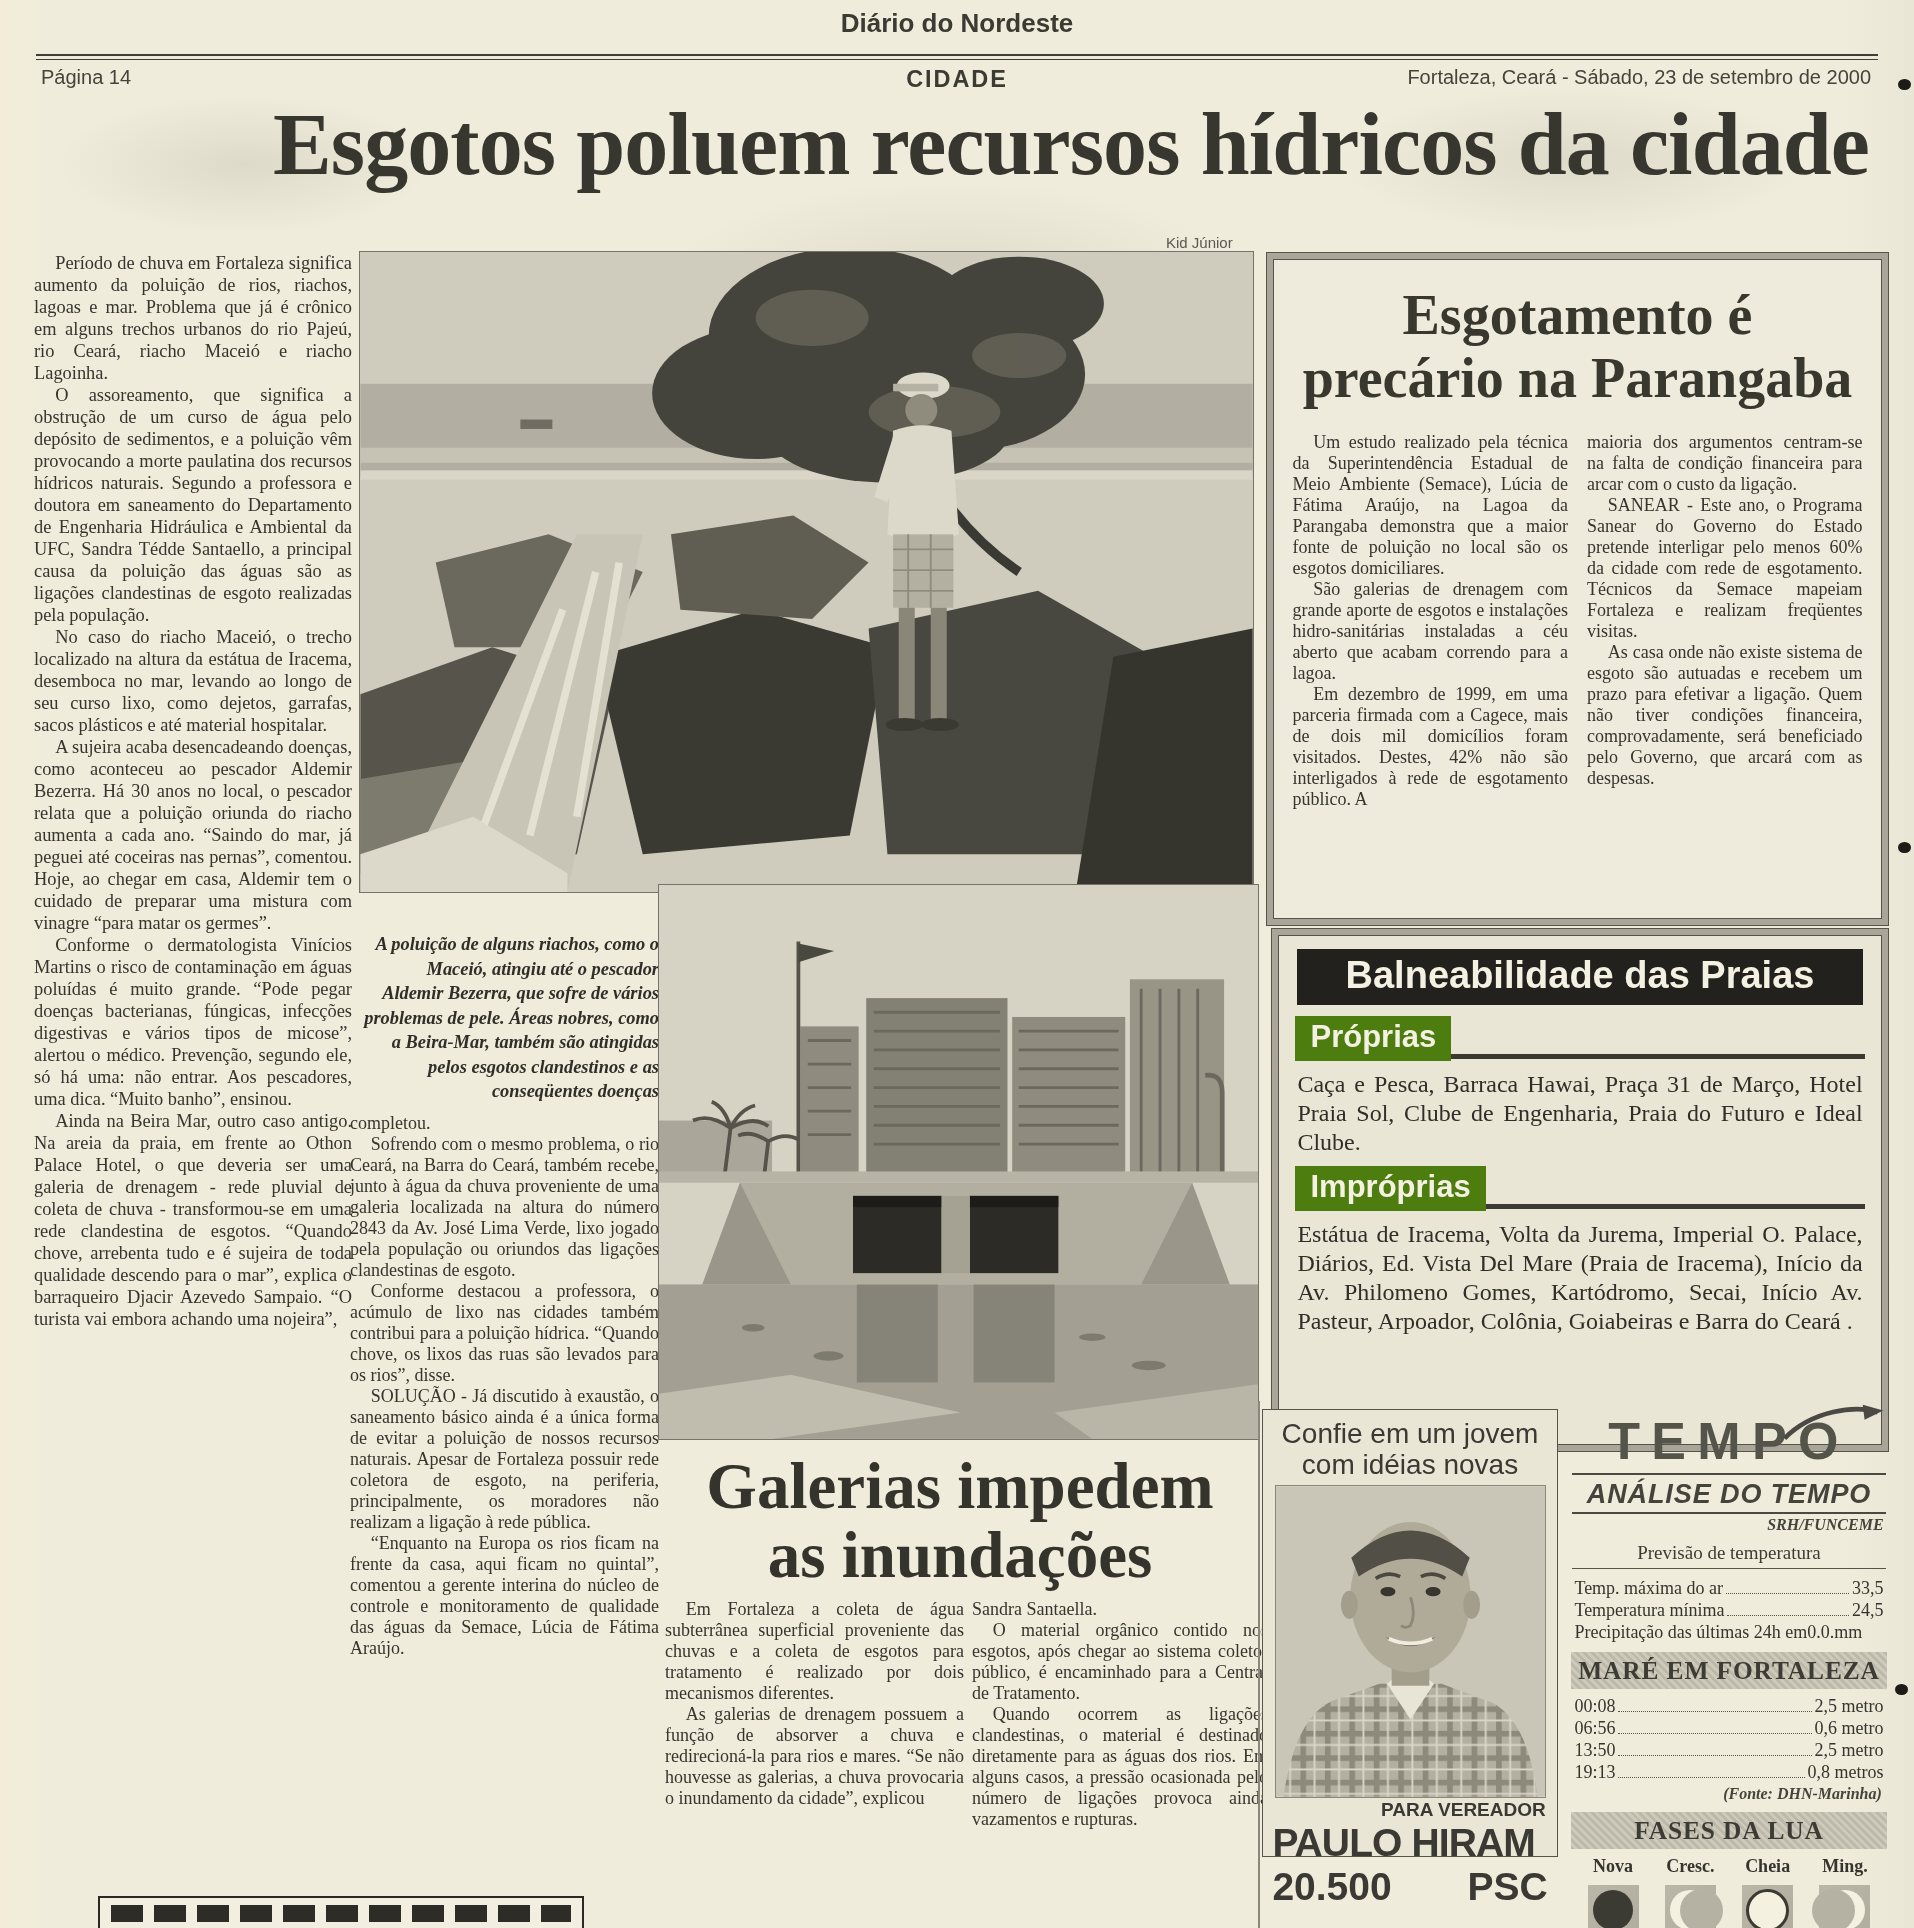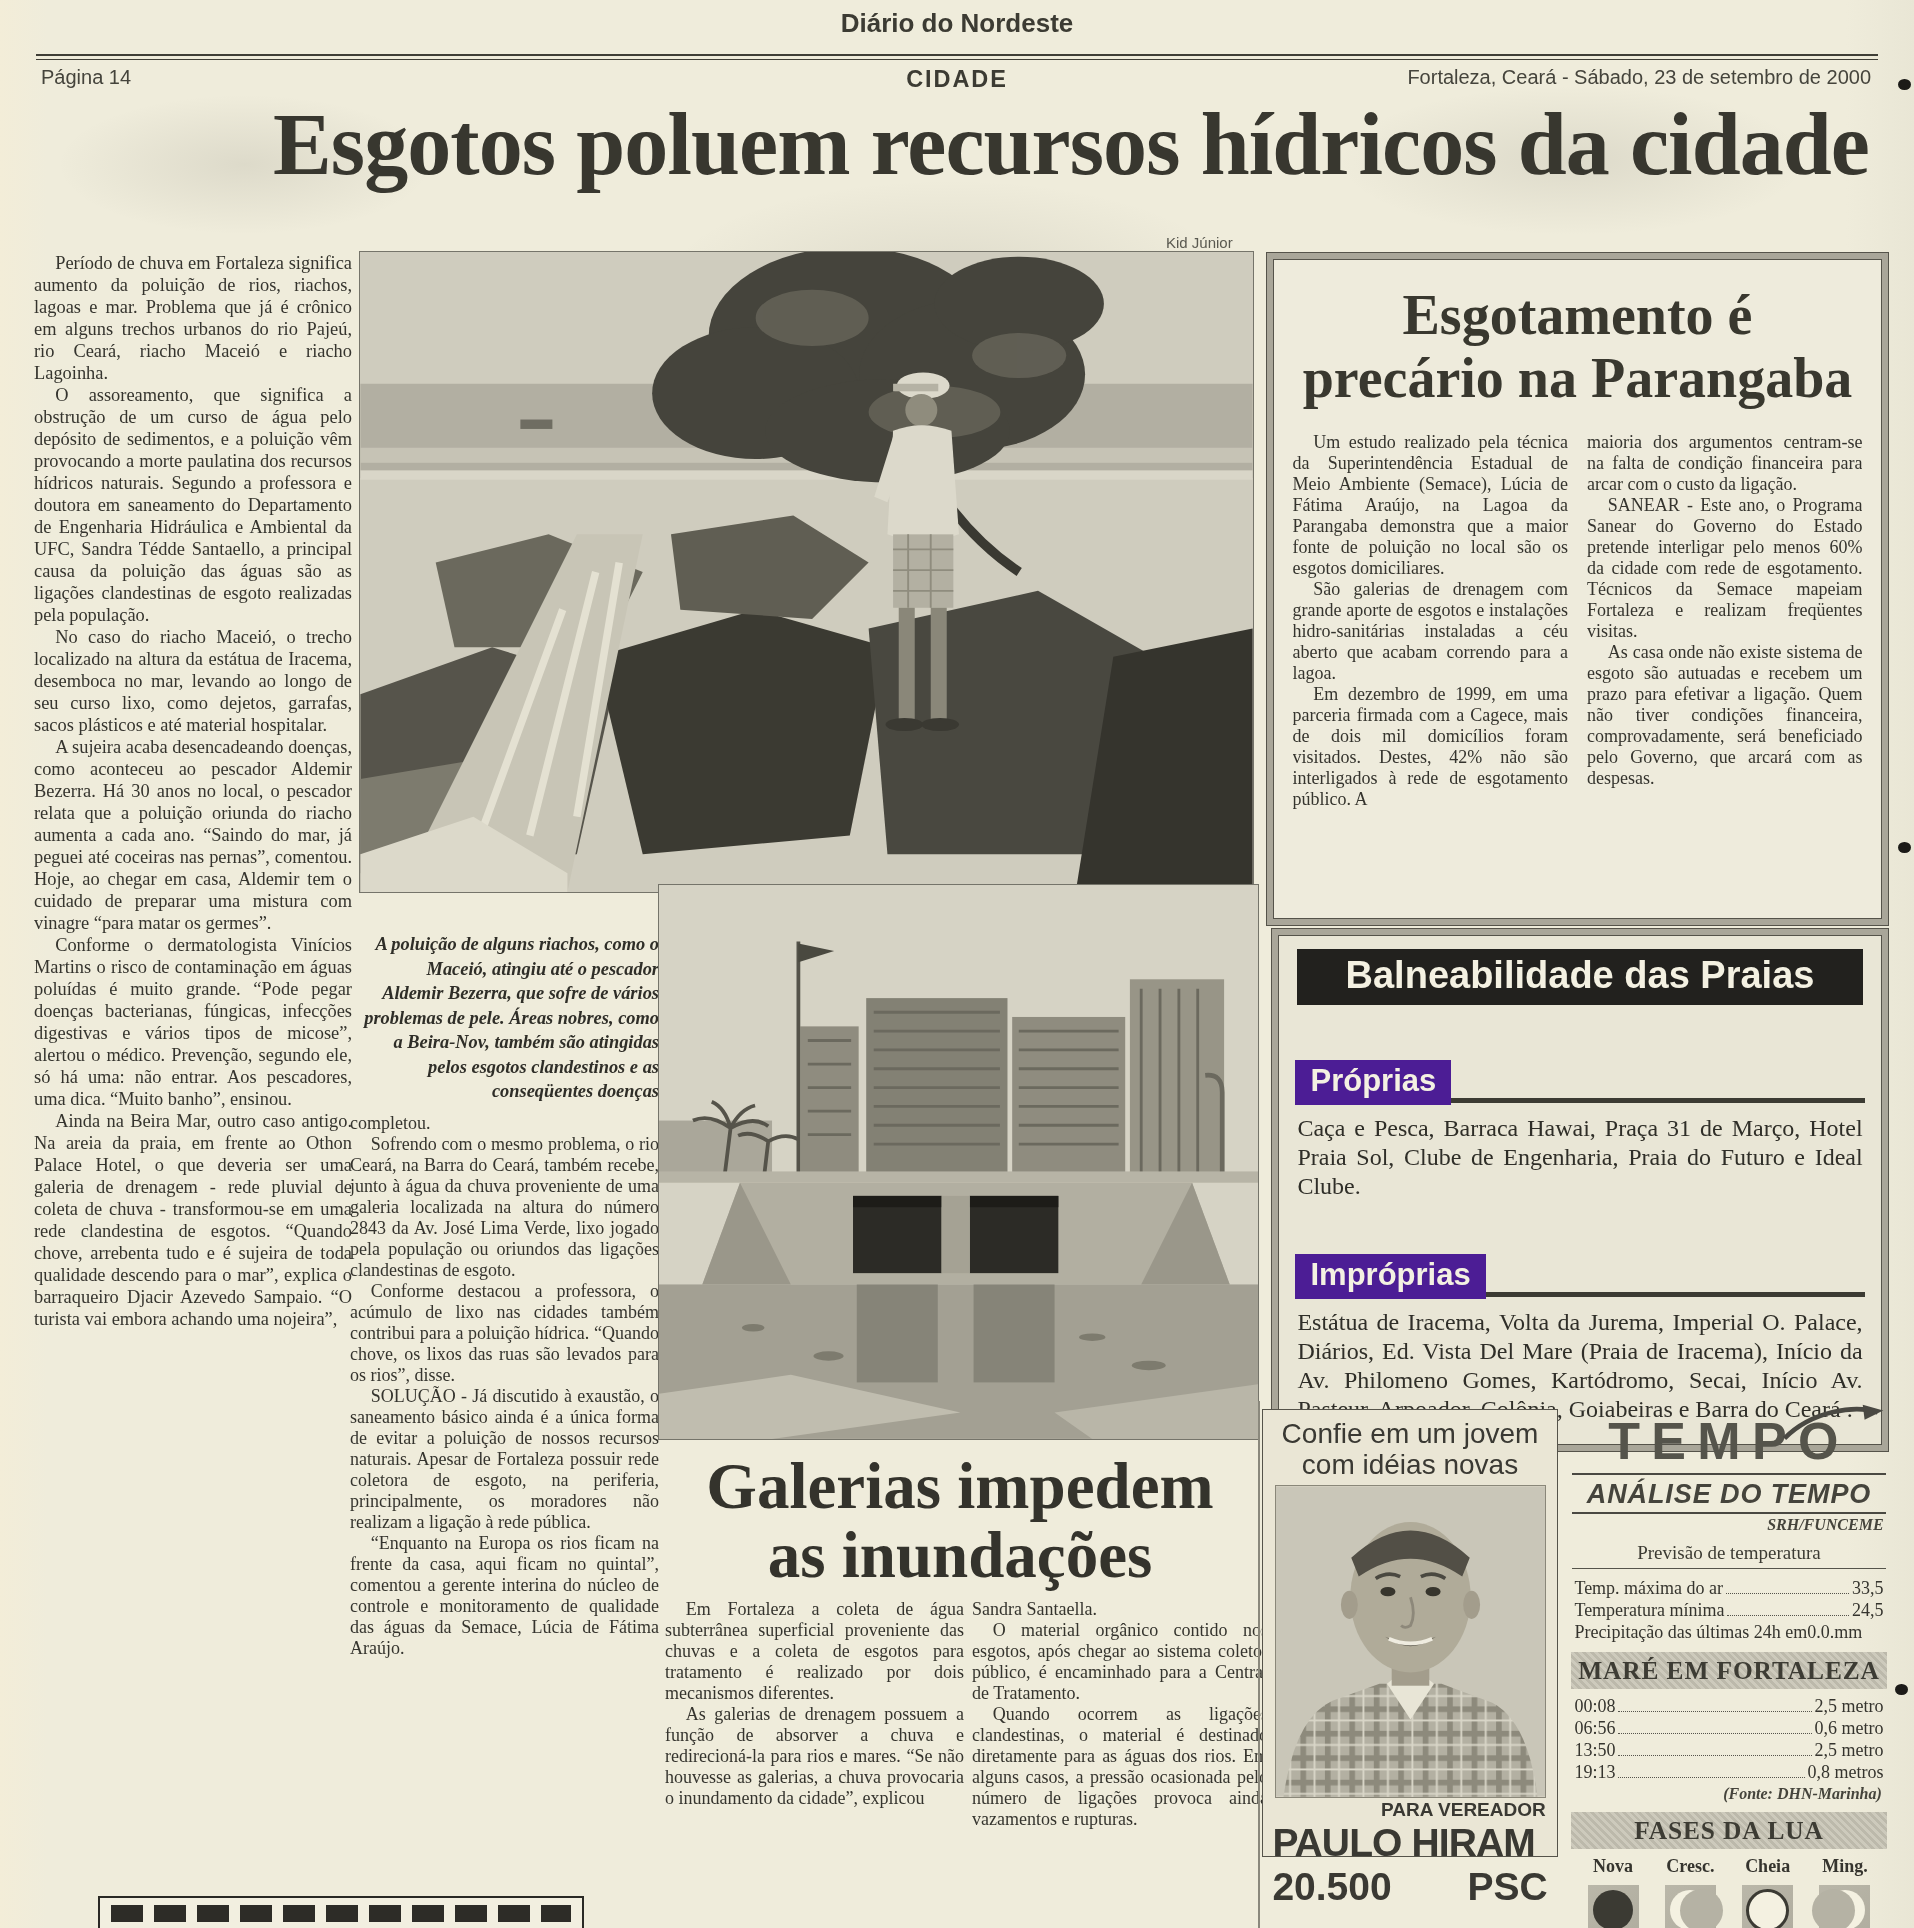--- a/index.html
+++ b/index.html
@@ -37,21 +37,21 @@
   .grayframe{background:#a9a699;border:0.9px solid #55534a;padding:5.6px;}
   .grayframe>.inner{background:#eeebdc;border:0.9px solid #55534a;width:100%;height:100%;box-sizing:border-box;}
   .parangaba{top:252px;left:1266px;width:623px;height:674px;box-sizing:border-box;}
   .par-headline{margin:24.5px 9.4px 5.6px;text-align:center;font-size:56px;font-weight:600;line-height:1.12;color:#39382f;}
   .par-cols{display:flex;gap:19px;padding:17px 19px 0;}
   .par-cols .bodycol{position:static;font-size:18px;line-height:21px;height:443px;flex:1;}
   .balne{top:928px;left:1271px;width:618px;height:524px;box-sizing:border-box;}
   .balne .inner{padding:11.3px 15px;background:#e9e6d6;}
   .balne-title{background:#22211e;color:#f4f1e2;text-align:center;font-size:38px;font-weight:bold;padding:5.6px 0 7.5px;margin:1.9px 3.8px 11.3px;}
   .balne-label-row{display:flex;align-items:flex-end;margin:7.5px 1.9px 9.4px;}
-  .balne-label{background:#4c1d95;color:#f4f1e2;font-size:31px;font-weight:bold;padding:2.8px 15px 5.6px;font-family:"Liberation Sans",sans-serif;margin-top:44px;}
+  .balne-label{background:#4d7c0f;color:#f4f1e2;font-size:31px;font-weight:bold;padding:2.8px 15px 5.6px;font-family:"Liberation Sans",sans-serif;}
   .balne-rule{flex:1;height:4.7px;background:#3c3b33;margin-bottom:1.9px;}
   .balne-text{font-size:24px;line-height:29px;text-align:justify;margin:0 3.8px 9.4px;color:#2f2e28;}
   
   .ad-box{top:1409px;left:1262px;width:296px;height:448px;border:1.9px solid #55534a;background:#eae6d5;box-sizing:border-box;padding:7.5px 9.4px;}
   .ad-slogan{text-align:center;font-size:28px;line-height:1.13;color:#3a3933;font-family:"Liberation Sans",sans-serif;}
   .ad-photo{display:block;margin:5.6px auto 1.9px;outline:0.9px solid #8a8779;}
   .ad-role{text-align:right;font-size:19px;font-weight:bold;color:#3a3933;margin-right:1.9px;}
   .ad-name{font-size:39px;font-weight:900;letter-spacing:-0.9px;color:#3a3933;font-family:"Liberation Sans",sans-serif;}
   .ad-row{display:flex;justify-content:space-between;font-size:39px;font-weight:900;color:#3a3933;font-family:"Liberation Sans",sans-serif;}
   
@@ -153,21 +153,21 @@
 
   <div class="abs bodycol col1">
     <p>Período de chuva em Fortaleza significa aumento da poluição de rios, riachos, lagoas e mar. Problema que já é crônico em alguns trechos urbanos do rio Pajeú, rio Ceará, riacho Maceió e riacho Lagoinha.</p>
     <p>O assoreamento, que significa a obstrução de um curso de água pelo depósito de sedimentos, e a poluição vêm provocando a morte paulatina dos recursos hídricos naturais. Segundo a professora e doutora em saneamento do Departamento de Engenharia Hidráulica e Ambiental da UFC, Sandra Tédde Santaello, a principal causa da poluição das águas são as ligações clandestinas de esgoto realizadas pela população.</p>
     <p>No caso do riacho Maceió, o trecho localizado na altura da estátua de Iracema, desemboca no mar, levando ao longo de seu curso lixo, como dejetos, garrafas, sacos plásticos e até material hospitalar.</p>
     <p>A sujeira acaba desencadeando doenças, como aconteceu ao pescador Aldemir Bezerra. Há 30 anos no local, o pescador relata que a poluição oriunda do riacho aumenta a cada ano. “Saindo do mar, já peguei até coceiras nas pernas”, comentou. Hoje, ao chegar em casa, Aldemir tem o cuidado de preparar uma mistura com vinagre “para matar os germes”.</p>
     <p>Conforme o dermatologista Vinícios Martins o risco de contaminação em águas poluídas é muito grande. “Pode pegar doenças bacterianas, fúngicas, infecções digestivas e vários tipos de micose”, alertou o médico. Prevenção, segundo ele, só há uma: não entrar. Aos pescadores, uma dica. “Muito banho”, ensinou.</p>
     <p>Ainda na Beira Mar, outro caso antigo. Na areia da praia, em frente ao Othon Palace Hotel, o que deveria ser uma galeria de drenagem - rede pluvial de coleta de chuva - transformou-se em uma rede clandestina de esgotos. “Quando chove, arrebenta tudo e é sujeira de toda qualidade descendo para o mar”, explica o barraqueiro Djacir Azevedo Sampaio. “O turista vai embora achando uma nojeira”,</p>
   </div>
 
-  <div class="abs caption">A poluição de alguns riachos, como o Maceió, atingiu até o pescador Aldemir Bezerra, que sofre de vários problemas de pele. Áreas nobres, como a Beira-Nov, também são atingidas pelos esgotos clandestinos e as conseqüentes doenças</div>
+  <div class="abs caption">A poluição de alguns riachos, como o Maceió, atingiu até o pescador Aldemir Bezerra, que sofre de vários problemas de pele. Áreas nobres, como a Beira-Mar, também são atingidas pelos esgotos clandestinos e as conseqüentes doenças</div>
 
   <div class="abs bodycol col2">
     <p class="noindent">completou.</p>
     <p>Sofrendo com o mesmo problema, o rio Ceará, na Barra do Ceará, também recebe, junto à água da chuva proveniente de uma galeria localizada na altura do número 2843 da Av. José Lima Verde, lixo jogado pela população ou oriundos das ligações clandestinas de esgoto.</p>
     <p>Conforme destacou a professora, o acúmulo de lixo nas cidades também contribui para a poluição hídrica. “Quando chove, os lixos das ruas são levados para os rios”, disse.</p>
     <p>SOLUÇÃO - Já discutido à exaustão, o saneamento básico ainda é a única forma de evitar a poluição de nossos recursos naturais. Apesar de Fortaleza possuir rede coletora de esgoto, na periferia, principalmente, os moradores não realizam a ligação à rede pública.</p>
     <p>“Enquanto na Europa os rios ficam na frente da casa, aqui ficam no quintal”, comentou a gerente interina do núcleo de controle e monitoramento de qualidade das águas da Semace, Lúcia de Fátima Araújo.</p>
   </div>
 
   <div class="abs photo-frame photo-2">

